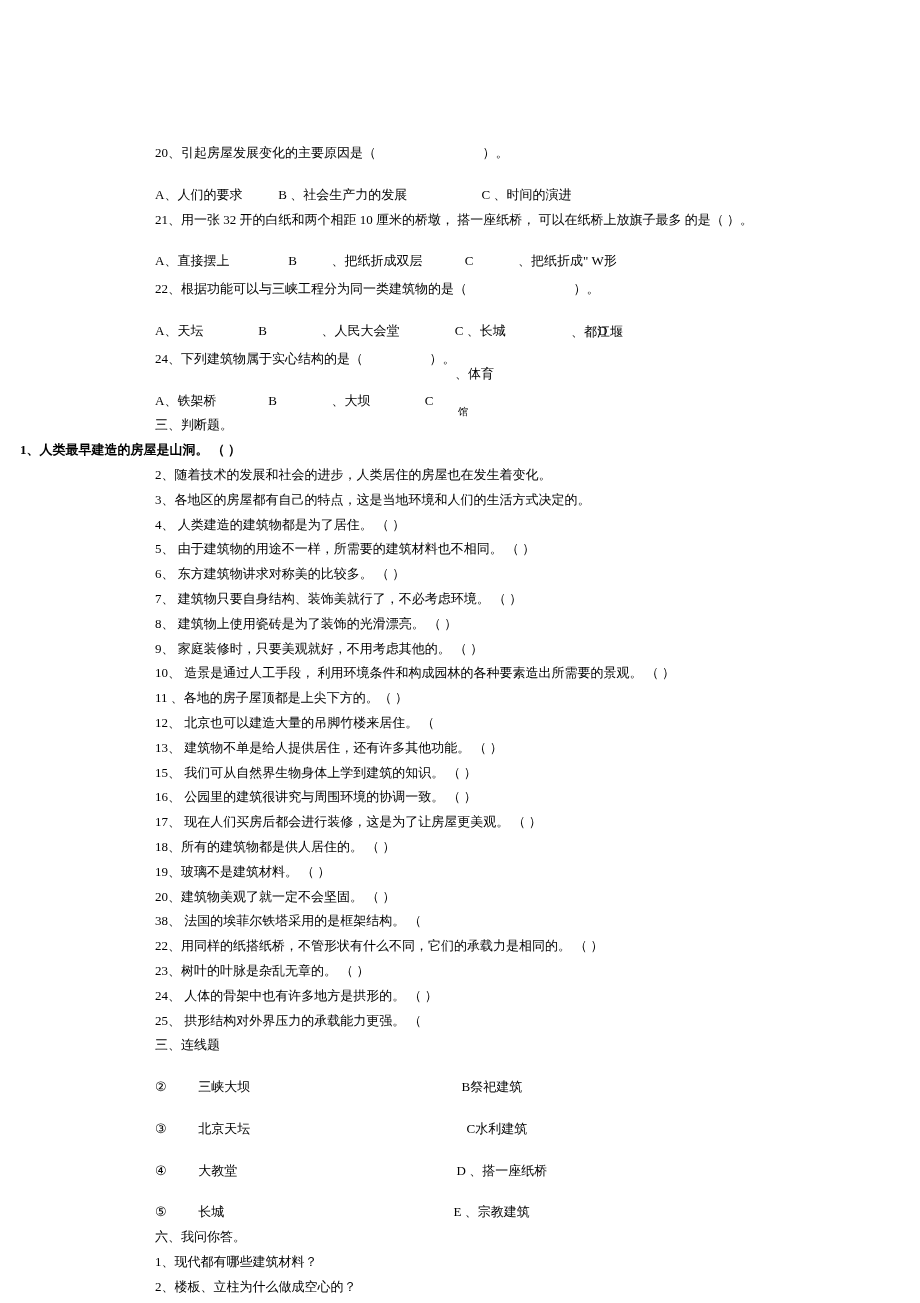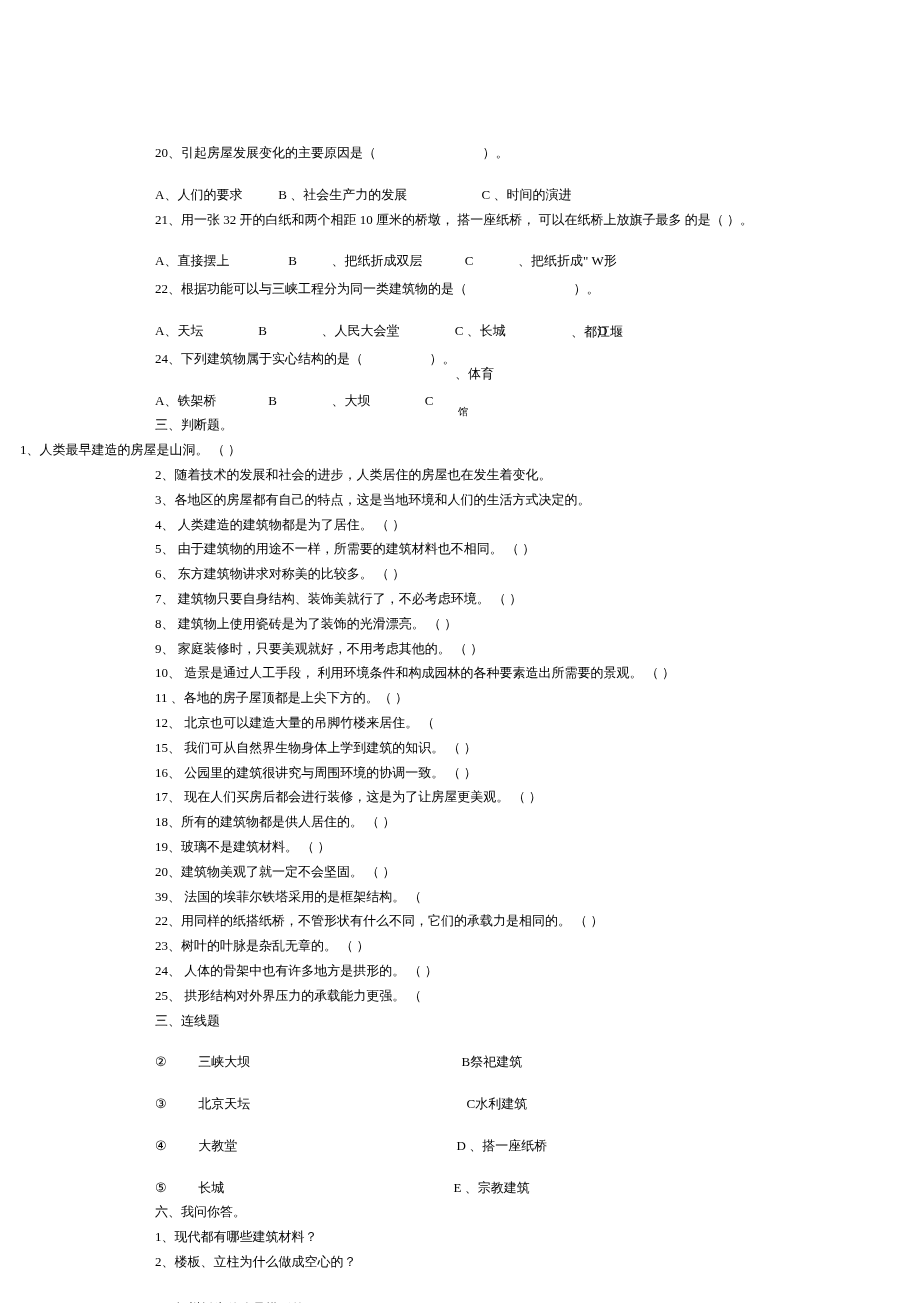--- a/index.html
+++ b/index.html
@@ -17,20 +17,21 @@
       padding-left: 155px;
       padding-right: 50px;
       padding-bottom: 40px;
     }
     .line {
       white-space: nowrap;
       margin-bottom: 4px;
     }
     .outdent {
       margin-left: -135px;
+      font-weight: bold;
     }
     .seg {
       display: inline-block;
       margin-top: 17px;
     }
   </style>
 </head>
 <body>
 
 <div class="page">
@@ -92,27 +93,28 @@
   <div class="line">3、各地区的房屋都有自己的特点，这是当地环境和人们的生活方式决定的。</div>
   <div class="line">4、 人类建造的建筑物都是为了居住。 （   ）</div>
   <div class="line">5、 由于建筑物的用途不一样，所需要的建筑材料也不相同。                   （   ）</div>
   <div class="line">6、 东方建筑物讲求对称美的比较多。 （   ）</div>
   <div class="line">7、 建筑物只要自身结构、装饰美就行了，不必考虑环境。                 （   ）</div>
   <div class="line">8、 建筑物上使用瓷砖是为了装饰的光滑漂亮。             （   ）</div>
   <div class="line">9、 家庭装修时，只要美观就好，不用考虑其他的。              （   ）</div>
   <div class="line">10、 造景是通过人工手段， 利用环境条件和构成园林的各种要素造出所需要的景观。 （                               ）</div>
   <div class="line">11 、各地的房子屋顶都是上尖下方的。（               ）</div>
   <div class="line">12、 北京也可以建造大量的吊脚竹楼来居住。                （</div>
+  <div class="line">13、 建筑物不单是给人提供居住，还有许多其他功能。                     （   ）</div>
   <div class="line">15、 我们可从自然界生物身体上学到建筑的知识。                 （   ）</div>
   <div class="line">16、 公园里的建筑很讲究与周围环境的协调一致。                 （   ）</div>
   <div class="line">17、 现在人们买房后都会进行装修，这是为了让房屋更美观。                          （   ）</div>
   <div class="line">18、所有的建筑物都是供人居住的。 （   ）</div>
   <div class="line">19、玻璃不是建筑材料。 （   ）</div>
   <div class="line">20、建筑物美观了就一定不会坚固。 （                   ）</div>
-  <div class="line">39、 法国的埃菲尔铁塔采用的是框架结构。             （</div>
+  <div class="line">38、 法国的埃菲尔铁塔采用的是框架结构。             （</div>
   <div class="line">22、用同样的纸搭纸桥，不管形状有什么不同，它们的承载力是相同的。                                  （        ）</div>
   <div class="line">23、树叶的叶脉是杂乱无章的。 （                ）</div>
   <div class="line">24、 人体的骨架中也有许多地方是拱形的。                （   ）</div>
   <div class="line">25、 拱形结构对外界压力的承载能力更强。                （</div>
 
   <div class="line">三、连线题</div>
 
   <div class="line">
     <span class="seg" style="width:40px">②</span>
     <span class="seg" style="width:260px">三峡大坝</span>

